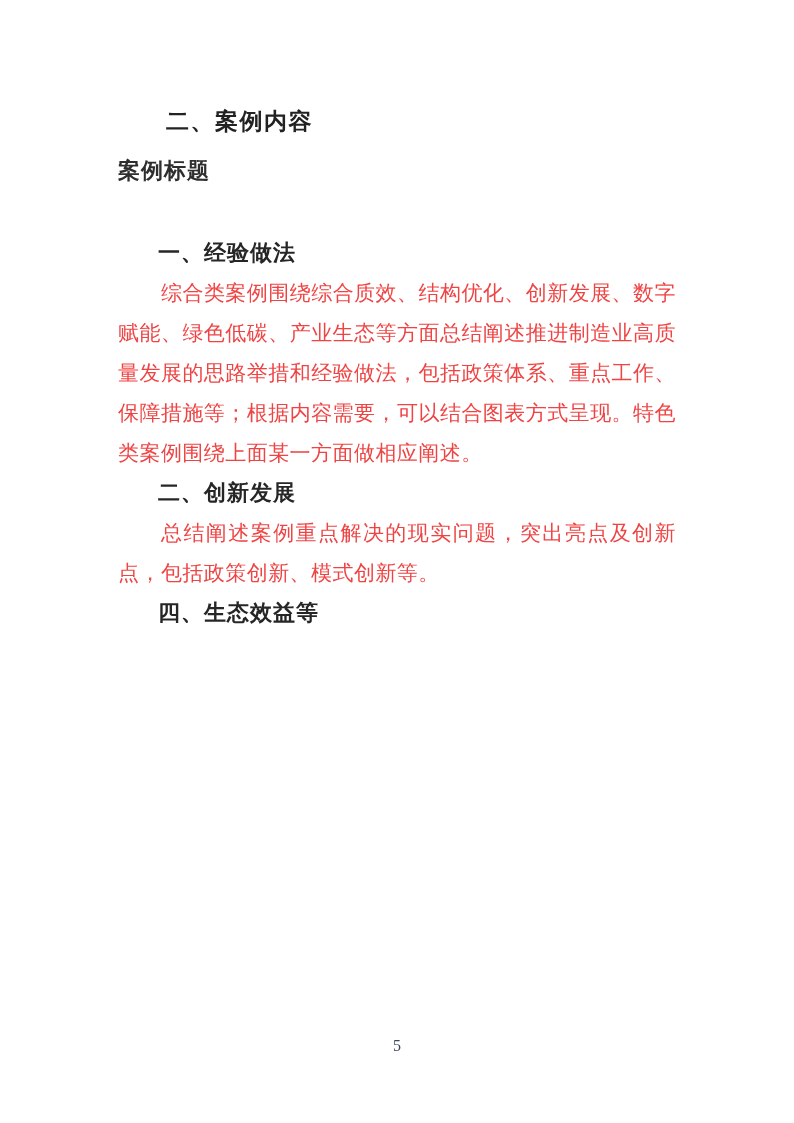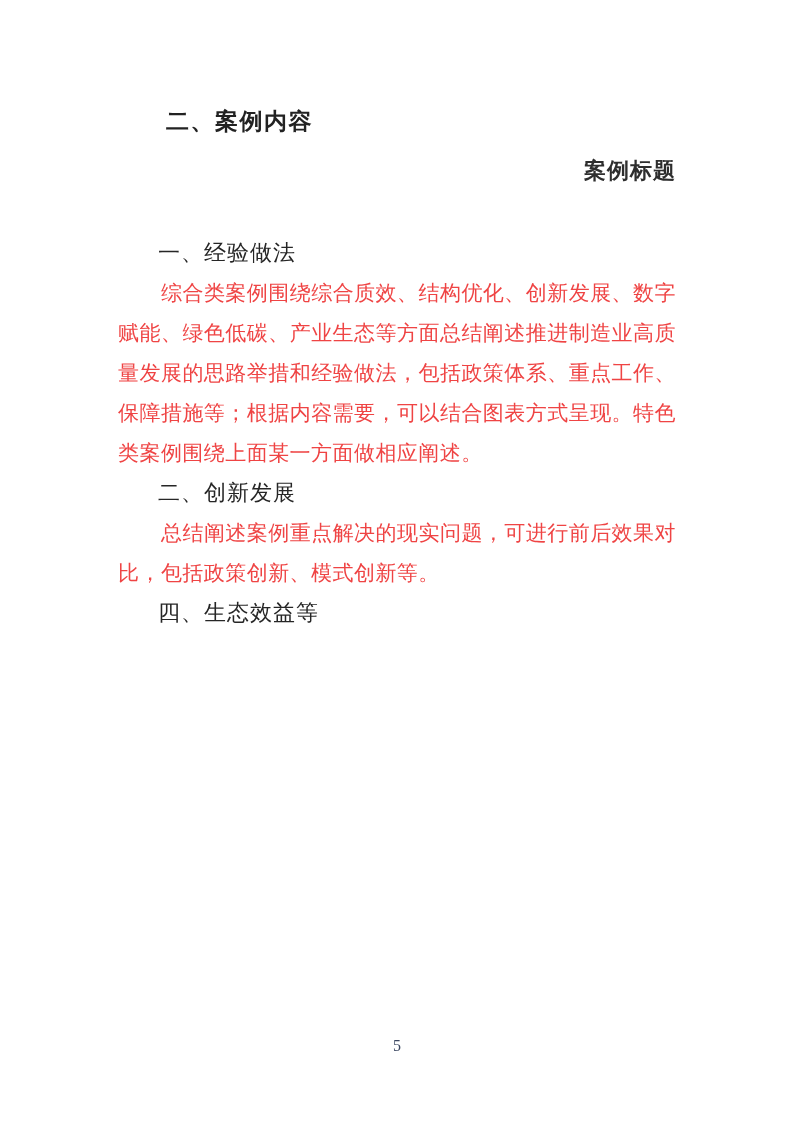--- a/index.html
+++ b/index.html
@@ -34,30 +34,30 @@
     text-indent: 48px;
     color: #222222;
   }
   .case-title {
     margin: 10px 0 0 0;
     font-family: "Liberation Sans", "DejaVu Sans", sans-serif;
     font-weight: bold;
     font-size: 22px;
     line-height: 40px;
     letter-spacing: 1px;
-    text-align: right;
+    text-align: left;
     color: #2e2e2e;
   }
   .sections {
     margin-top: 42px;
   }
   .section-heading {
     margin: 0;
     font-family: "Liberation Sans", "DejaVu Sans", sans-serif;
-    font-weight: normal;
+    font-weight: bold;
     font-size: 22px;
     line-height: 40px;
     letter-spacing: 1px;
     text-indent: 40px;
     color: #262626;
   }
   .section-body {
     margin: 0;
     font-size: 21px;
     line-height: 40px;
@@ -93,21 +93,21 @@
       <section>
         <h3 class="section-heading">一、经验做法</h3>
         <p class="section-body">综合类案例围绕综合质效、结构优化、创新发展、数字赋能、绿色低碳、产业生态等方面总结阐述推进制造业高质量发展的思路举措和经验做法，包括政策体系、重点工作、保障措施等；根据内容需要，可以结合图表方式呈现。特色类案例围绕上面某一方面做相应阐述。</p>
       </section>
 
       <section>
         <h3 class="section-heading">二、创新发展</h3>
       </section>
 
       <section>
-        <p class="section-body">总结阐述案例重点解决的现实问题，可进行前后效果对比，包括政策创新、模式创新等。</p>
+        <p class="section-body">总结阐述案例重点解决的现实问题，突出亮点及创新点，包括政策创新、模式创新等。</p>
       </section>
 
       <section>
         <h3 class="section-heading">四、生态效益等</h3>
       </section>
 
     </div>
   </div>
 
   <div class="page-number">5</div>

